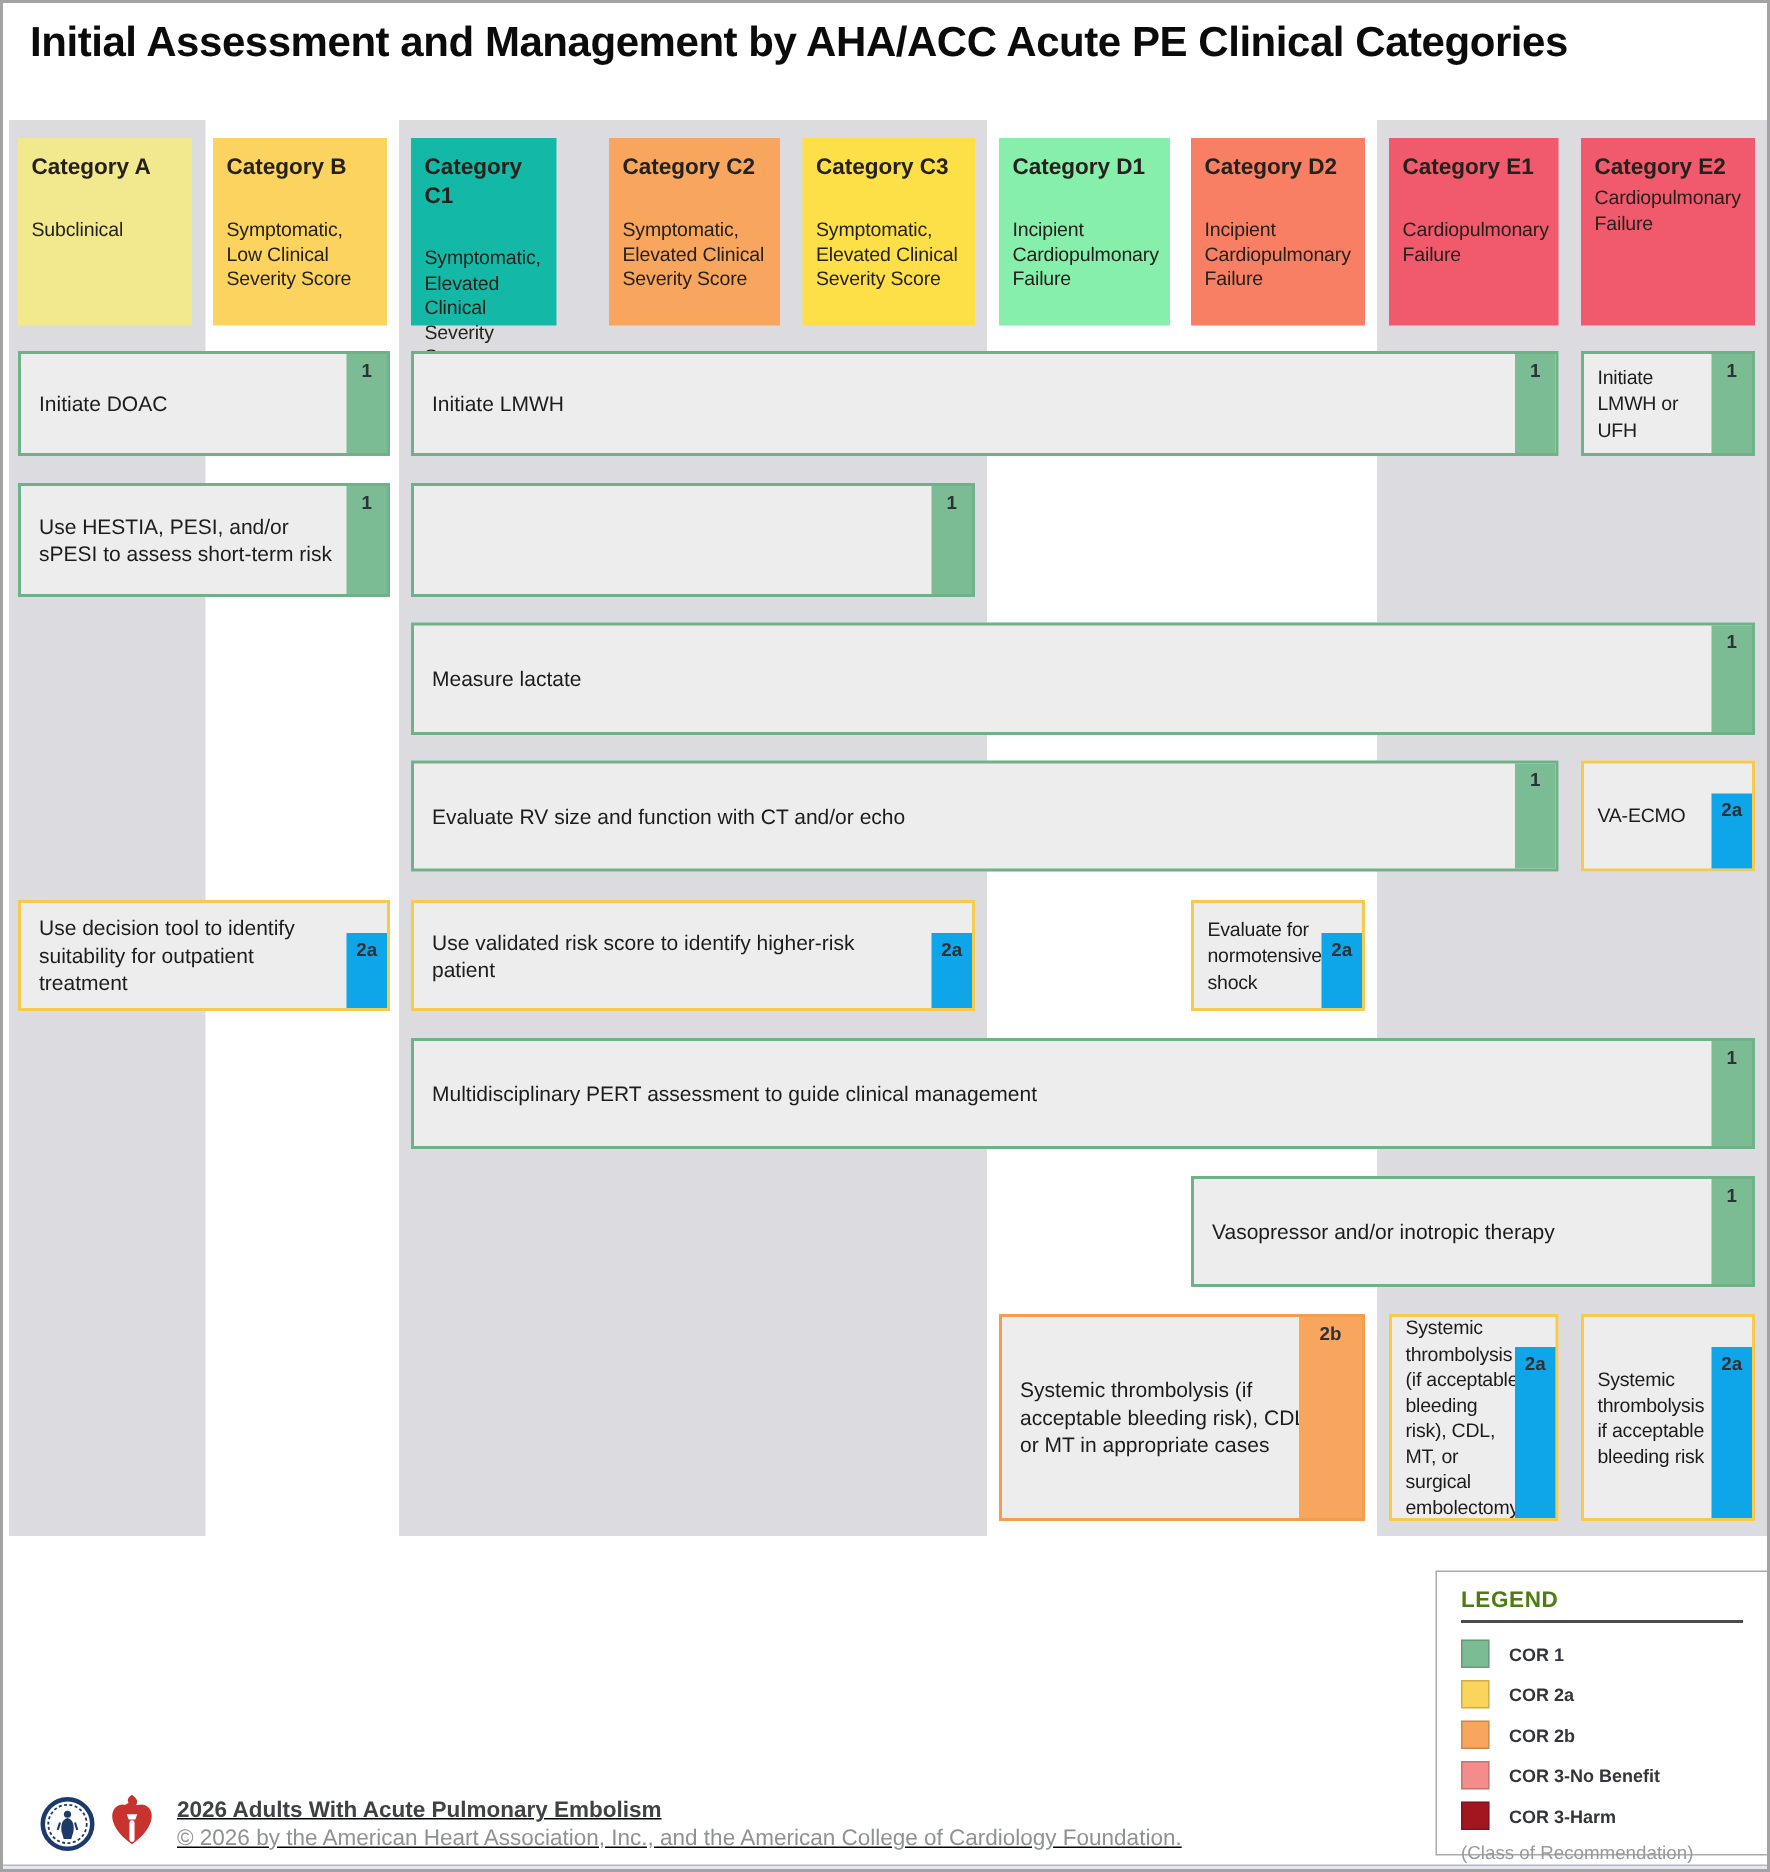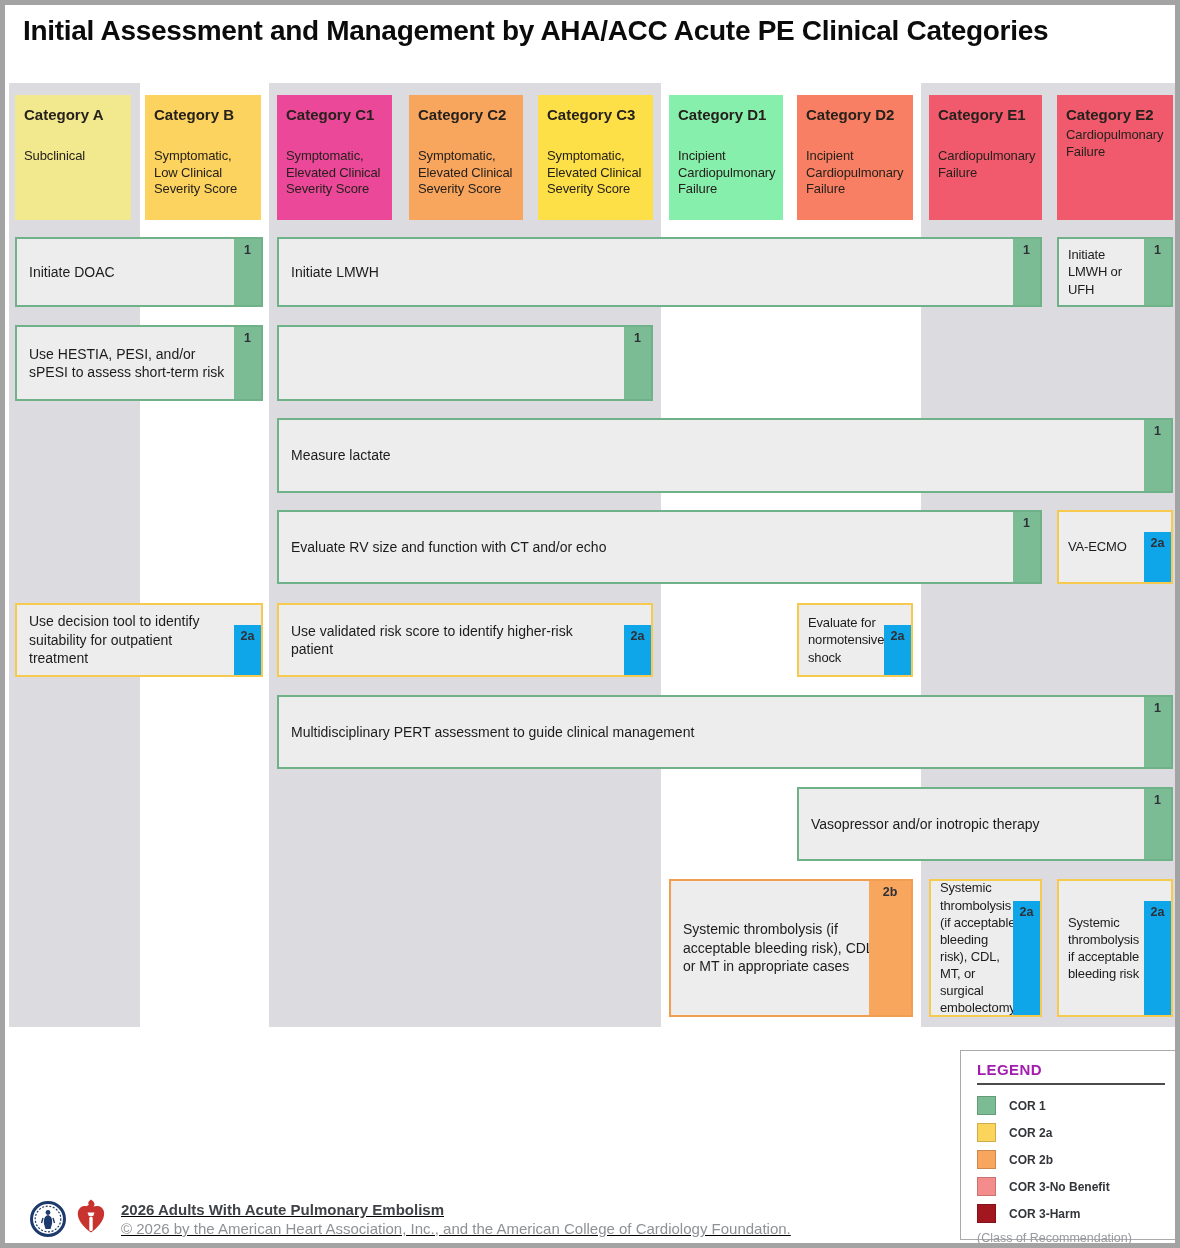--- a/index.html
+++ b/index.html
@@ -1,19 +1,19 @@
 <!DOCTYPE html>
 <html><head>
 <meta charset="utf-8">
 <style>
   html,body{margin:0;padding:0;background:#fff;}
   .page{
     position:relative; width:1180px; height:1248px;
     background:#ffffff;
-    border:5px solid #a3a3a3; box-sizing:border-box;
+    border:2px solid #a3a3a3; box-sizing:border-box;
     font-family:"Liberation Sans", sans-serif;
     overflow:hidden;
   }
   .title{
     position:absolute; left:18px; top:10px; width:1140px;
     font-size:28px; font-weight:bold; color:#0b0b0b; letter-spacing:-0.3px;
   }
   .band{position:absolute; top:78px; height:944px; background:#dcdce0;}
   .band-a{left:4px;   width:131px;}
   .band-c{left:264px; width:392px;}
@@ -44,21 +44,21 @@
   .cor2a{border:2px solid #f5ca4e;}  .cor2a .tab{background:#0ea5e9;margin-top:20px;}
   .cor2b{border:2px solid #f29d50;}  .cor2b .tab{background:#f8a55e;}
   .wide-tab .tab{width:42px;}
   .wide-tab .txt{padding-right:28px;}
 
   .legend{
     position:absolute; left:955px; top:1045px; width:222px; height:190px;
     background:#fff; border:1px solid #a8aaae; box-sizing:border-box;
     padding:10px 16px 8px 16px;
   }
-  .legend-title{font-size:15px; font-weight:bold; color:#a21caf; letter-spacing:0.4px;}
+  .legend-title{font-size:15px; font-weight:bold; color:#4d7c0f; letter-spacing:0.4px;}
   .legend hr{border:none; border-top:2px solid #4c4c4c; margin:5px 0 11px 0;}
   .legend-item{display:flex; align-items:center; margin-bottom:8px;}
   .legend-swatch{width:19px; height:19px; box-sizing:border-box; border:1px solid rgba(0,0,0,0.18); margin-right:13px;}
   .legend-label{font-size:12px; font-weight:bold; color:#333539;}
   .legend-note{margin-top:7px; font-size:12.5px; color:#97999d;}
 
   .footer{
     position:absolute; left:24px; top:1194px; display:flex; align-items:center;
   }
   .footer .logos{display:flex; align-items:center;}
@@ -82,21 +82,21 @@
   <div class="band band-e"></div>
 
   <div class="cat" style="left: 10px; width: 116px; background-color: rgb(242, 232, 142);">
     <div class="cat-label">Category A</div>
     <div class="cat-sub">Subclinical</div>
   </div>
   <div class="cat" style="left: 140px; width: 116px; background-color: rgb(252, 211, 95);">
     <div class="cat-label">Category B</div>
     <div class="cat-sub">Symptomatic, Low Clinical Severity Score</div>
   </div>
-  <div class="cat" style="left: 272px; width: 115px; background-color: #ec4899;">
+  <div class="cat" style="left: 272px; width: 97px; background-color: #14b8a6;">
     <div class="cat-label">Category C1</div>
     <div class="cat-sub">Symptomatic, Elevated Clinical Severity Score</div>
   </div>
   <div class="cat" style="left: 404px; width: 114px; background-color: rgb(248, 165, 94);">
     <div class="cat-label">Category C2</div>
     <div class="cat-sub">Symptomatic, Elevated Clinical Severity Score</div>
   </div>
   <div class="cat" style="left: 533px; width: 115px; background-color: #fde047;">
     <div class="cat-label">Category C3</div>
     <div class="cat-sub">Symptomatic, Elevated Clinical Severity Score</div>

